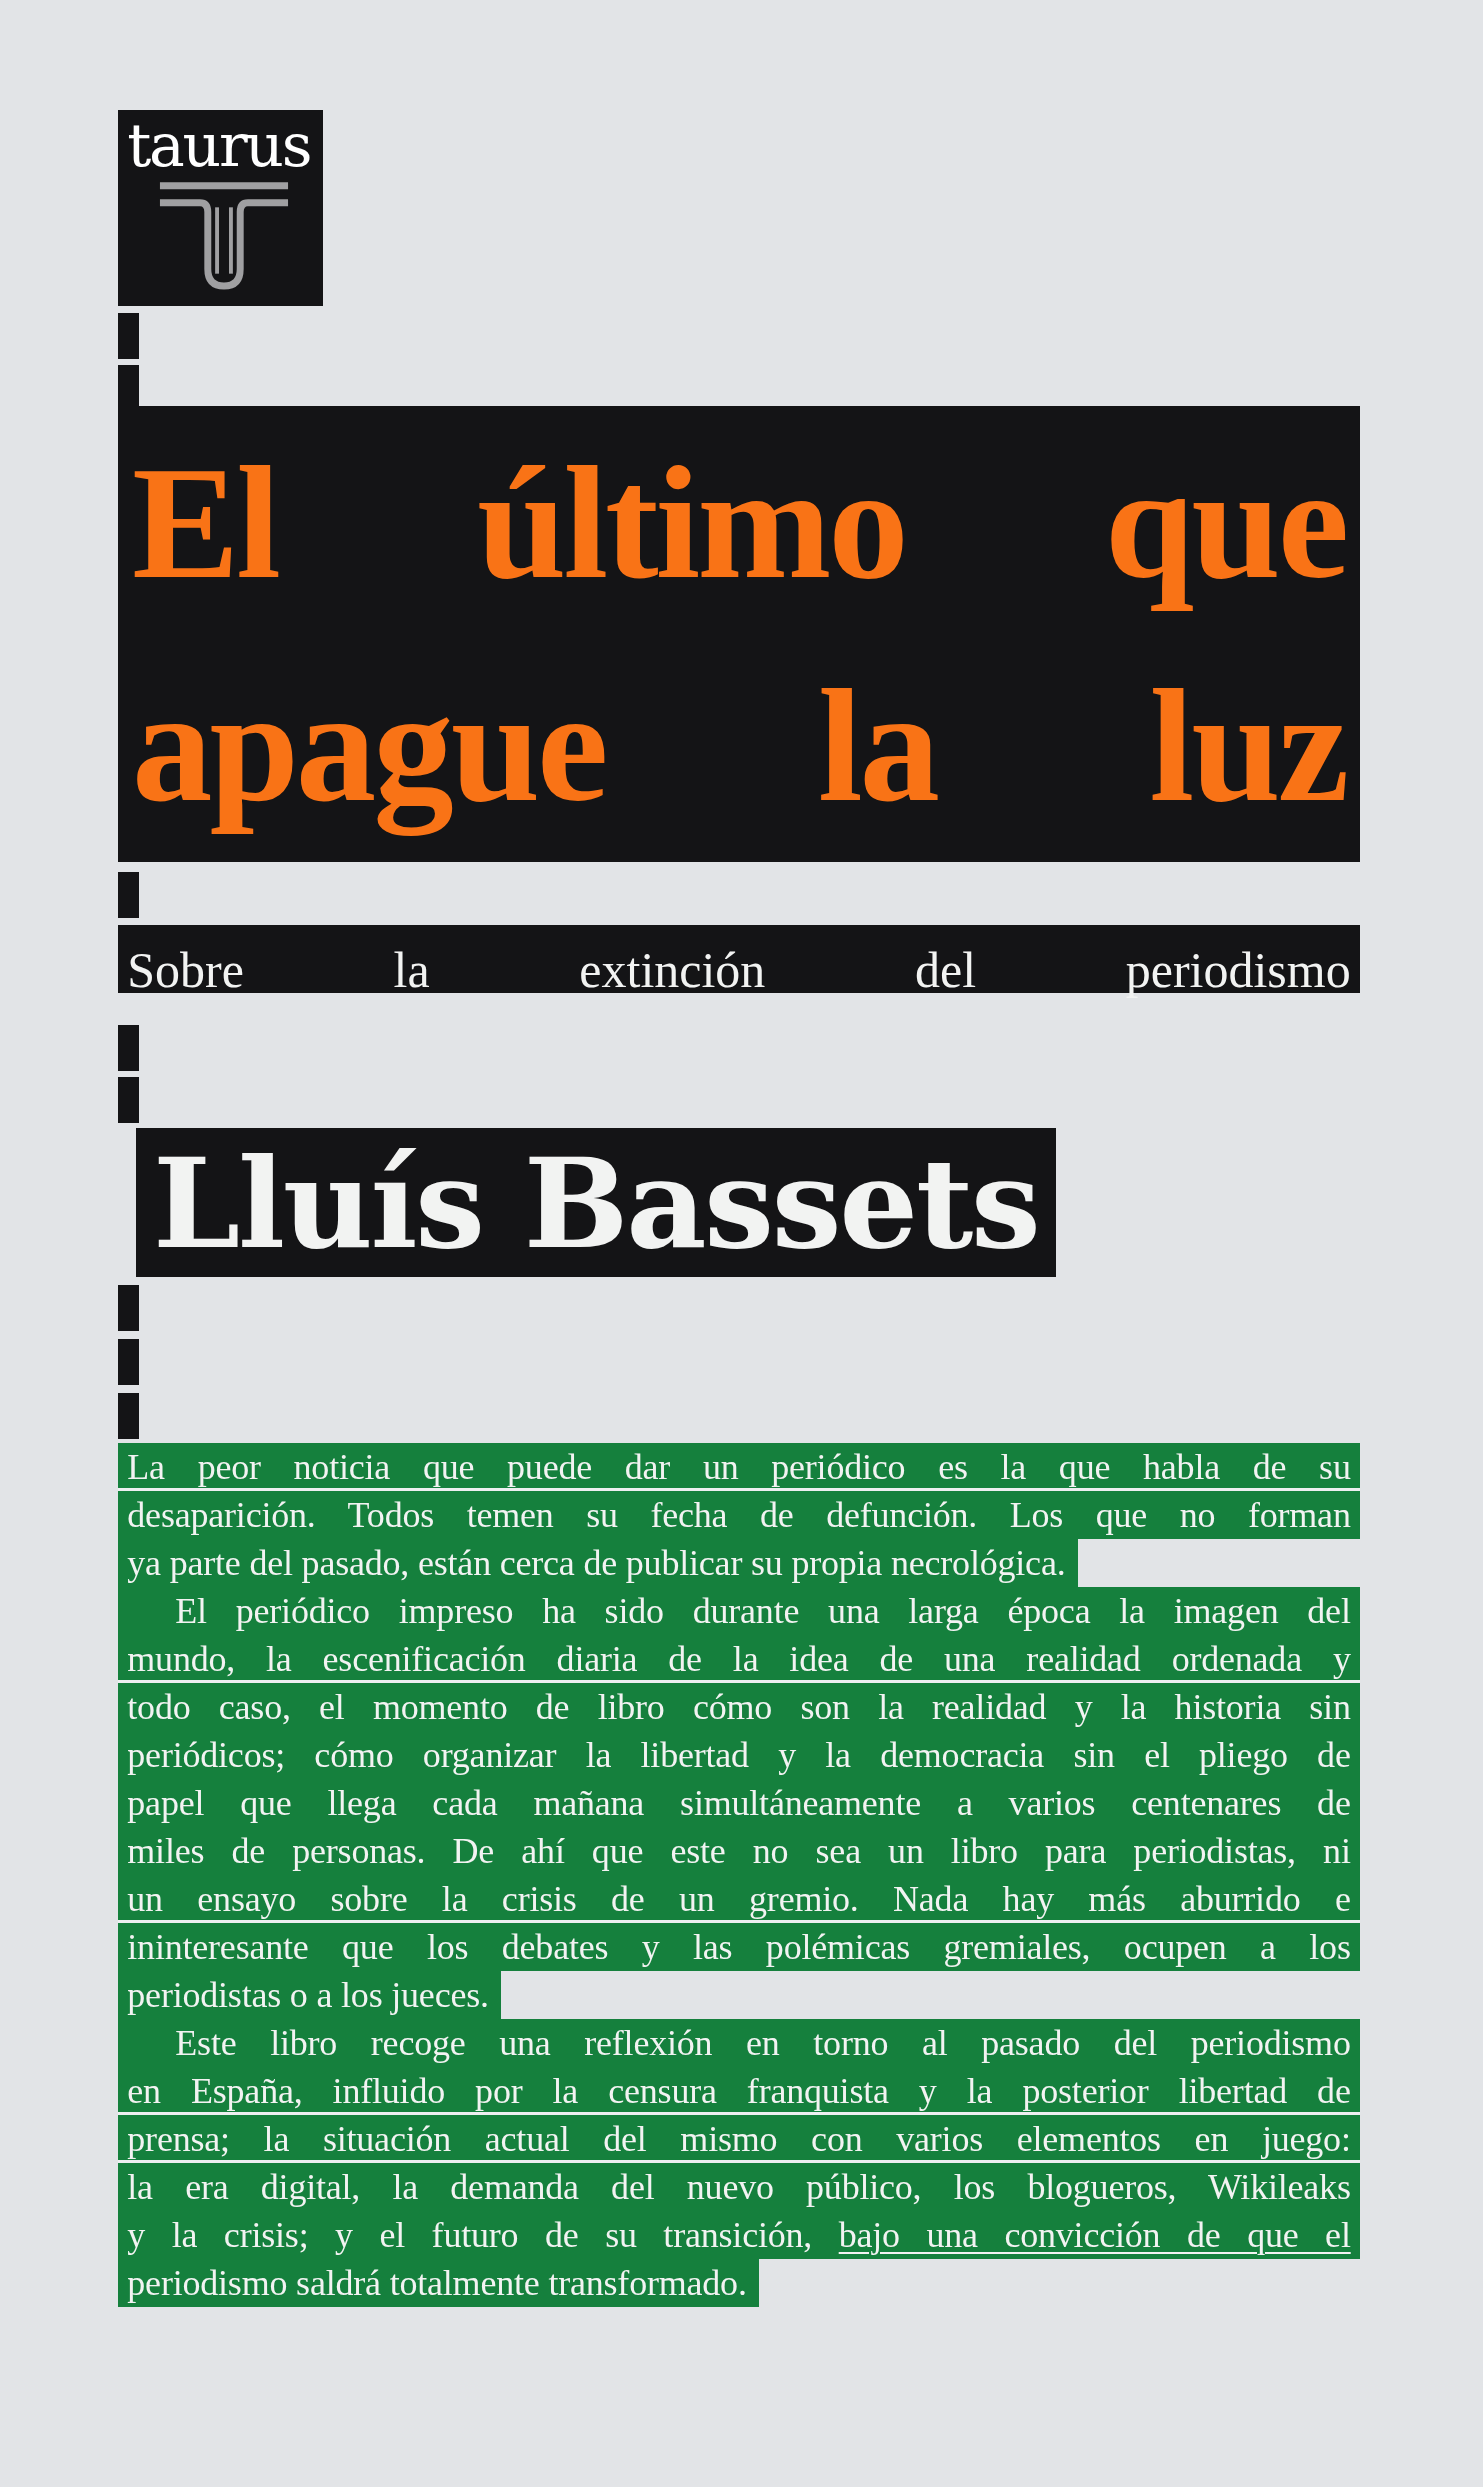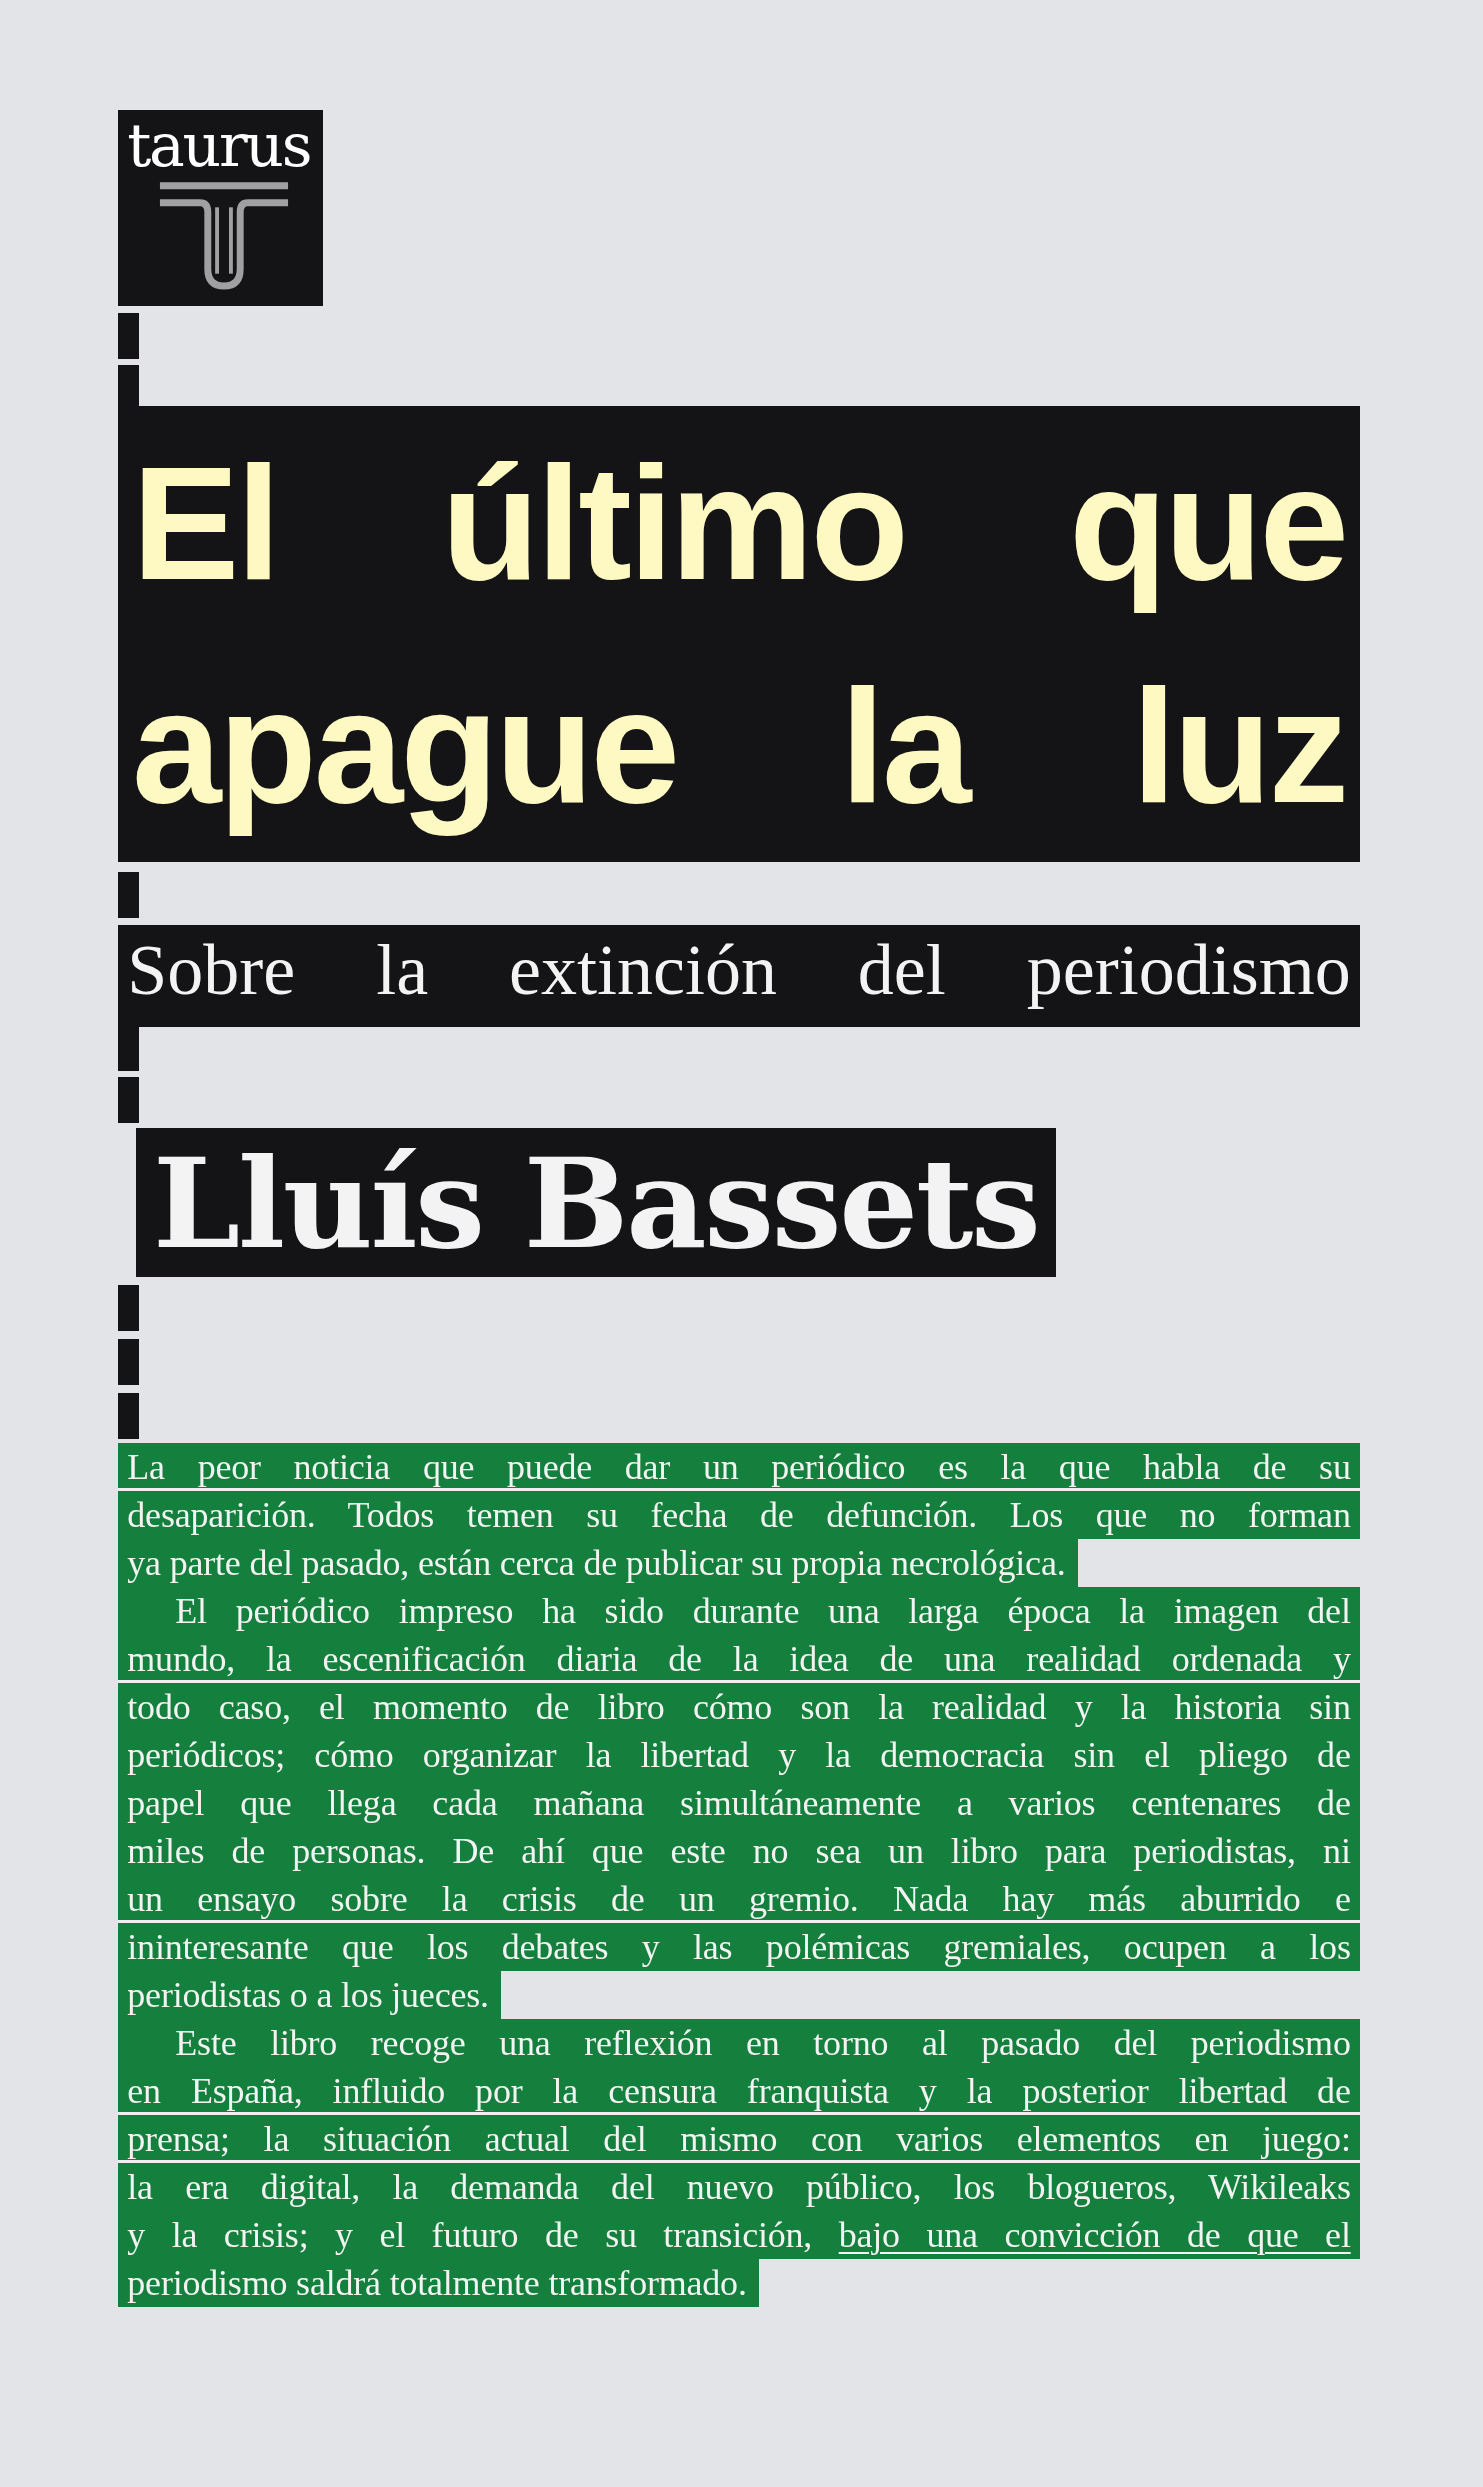--- a/index.html
+++ b/index.html
@@ -24,35 +24,35 @@
 
   
   .dash {
     position:absolute; left:118px; width:21px; height:46px;
     background:#141416;
   }
 
   
   .title-band {
     position:absolute; left:118px; top:406px; width:1242px; height:456px;
-    background:#141416; color:#fef9c3;
-    font-family:Liberation Sans, sans-serif; font-weight:bold;
+    background:#141416; color:#f97316;
+    font-family:Liberation Serif, serif; font-weight:bold;
   }
   .title-line {
     height:219px; line-height:224px; font-size:161px;
     padding:0 14px; margin-top:4.6px;
     text-align:justify; text-align-last:justify;
     letter-spacing:-3.1px;
   }
 
   
   .subtitle-band {
-    position:absolute; left:118px; top:925px; width:1242px; height:102px;
+    position:absolute; left:118px; top:925px; width:1242px; height:68px;
     background:#141416; color:#f2f3f2;
-    font-size:72px; line-height:91px;
+    font-size:50px; line-height:91px;
     padding:0; box-sizing:border-box;
   }
   .subtitle-text {
     display:block; padding:0 9.3px;
     text-align:justify; text-align-last:justify;
   }
 
   
   .author-band {
     position:absolute; left:136px; top:1128px; width:920px; height:149px;

